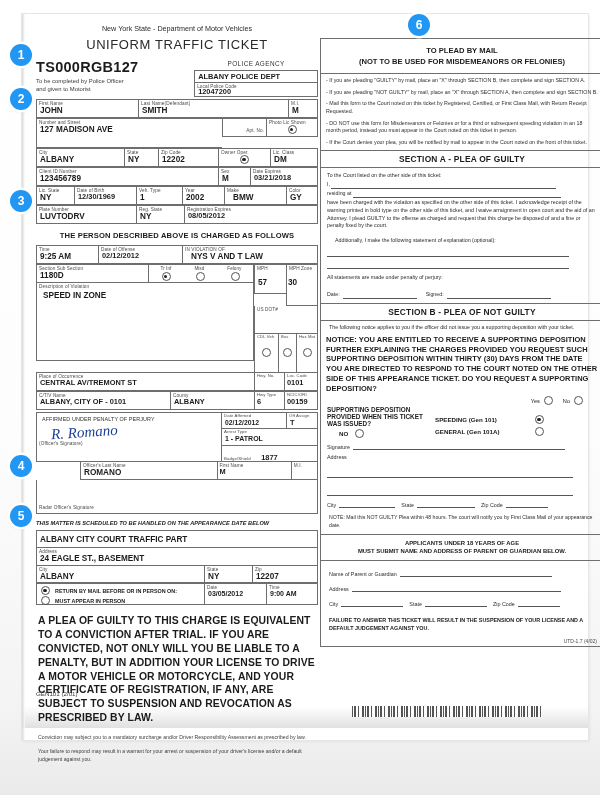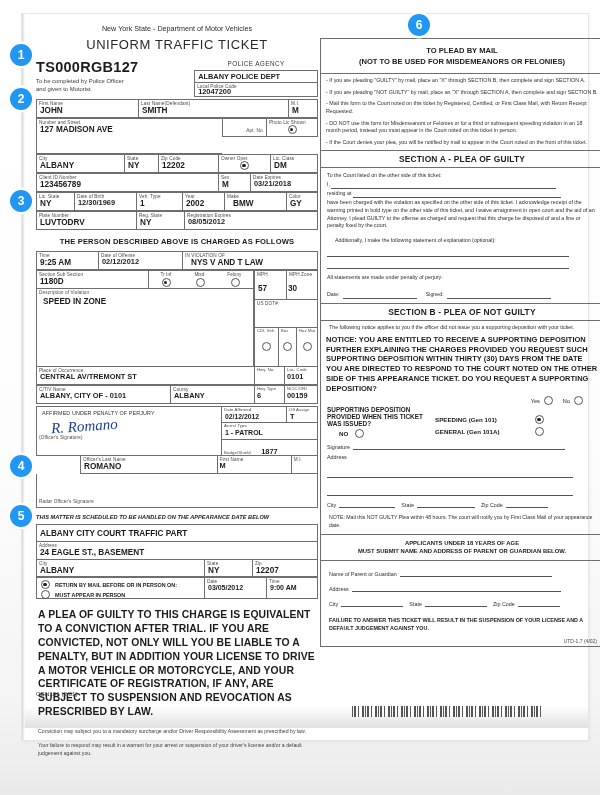--- a/index.html
+++ b/index.html
@@ -134,21 +134,21 @@
           <div class="lab">Last Name(Defendant)</div>
           <div class="val">SMITH</div>
         </div>
         <div class="bx" style="width:30px;height:19px;">
           <div class="lab">M.I.</div>
           <div class="val">M</div>
         </div>
       </div>
 
       <div class="row">
-        <div class="bx" style="width:186px;height:36px;">
+        <div class="bx" style="width:186px;height:30px;">
           <div class="lab">Number and Street</div>
           <div class="val">127 MADISON AVE</div>
         </div>
         <div class="bx" style="width:44px;height:19px;">
           <div class="lab" style="padding-top:9px;text-align:right;padding-right:2px;">Apt. No.</div>
         </div>
         <div class="bx" style="width:52px;height:19px;">
           <div class="lab">Photo Lic Shown</div>
           <div class="ctr" style="height:9px;">
               <span class="radio on"></span>
@@ -281,21 +281,21 @@
             <div class="lab">Description of Violation</div>
             <div class="val" style="padding-left:6px;padding-top:2px;">SPEED IN ZONE</div>
           </div>
         </div>
         <div style="width:64px;">
           <div class="row">
             <div class="bx" style="width:32px;height:30px;">
               <div class="lab">MPH</div>
               <div class="val" style="padding-top:7px;">57</div>
             </div>
-            <div class="bx" style="width:32px;height:30px;">
+            <div class="bx" style="width:32px;height:42px;">
               <div class="lab">MPH Zone</div>
               <div class="val" style="padding-top:7px;padding-left:1px;">30</div>
             </div>
           </div>
           <div class="bx" style="width:64px;height:28px;border-top-width:0;">
             <div class="lab">US DOT#</div>
           </div>
           <div class="row" style="border-top:0;">
             <div class="bx" style="width:24px;height:39px;border-top-width:0;">
               <div class="lab" style="font-size:4.2px;">CDL Veh</div>

